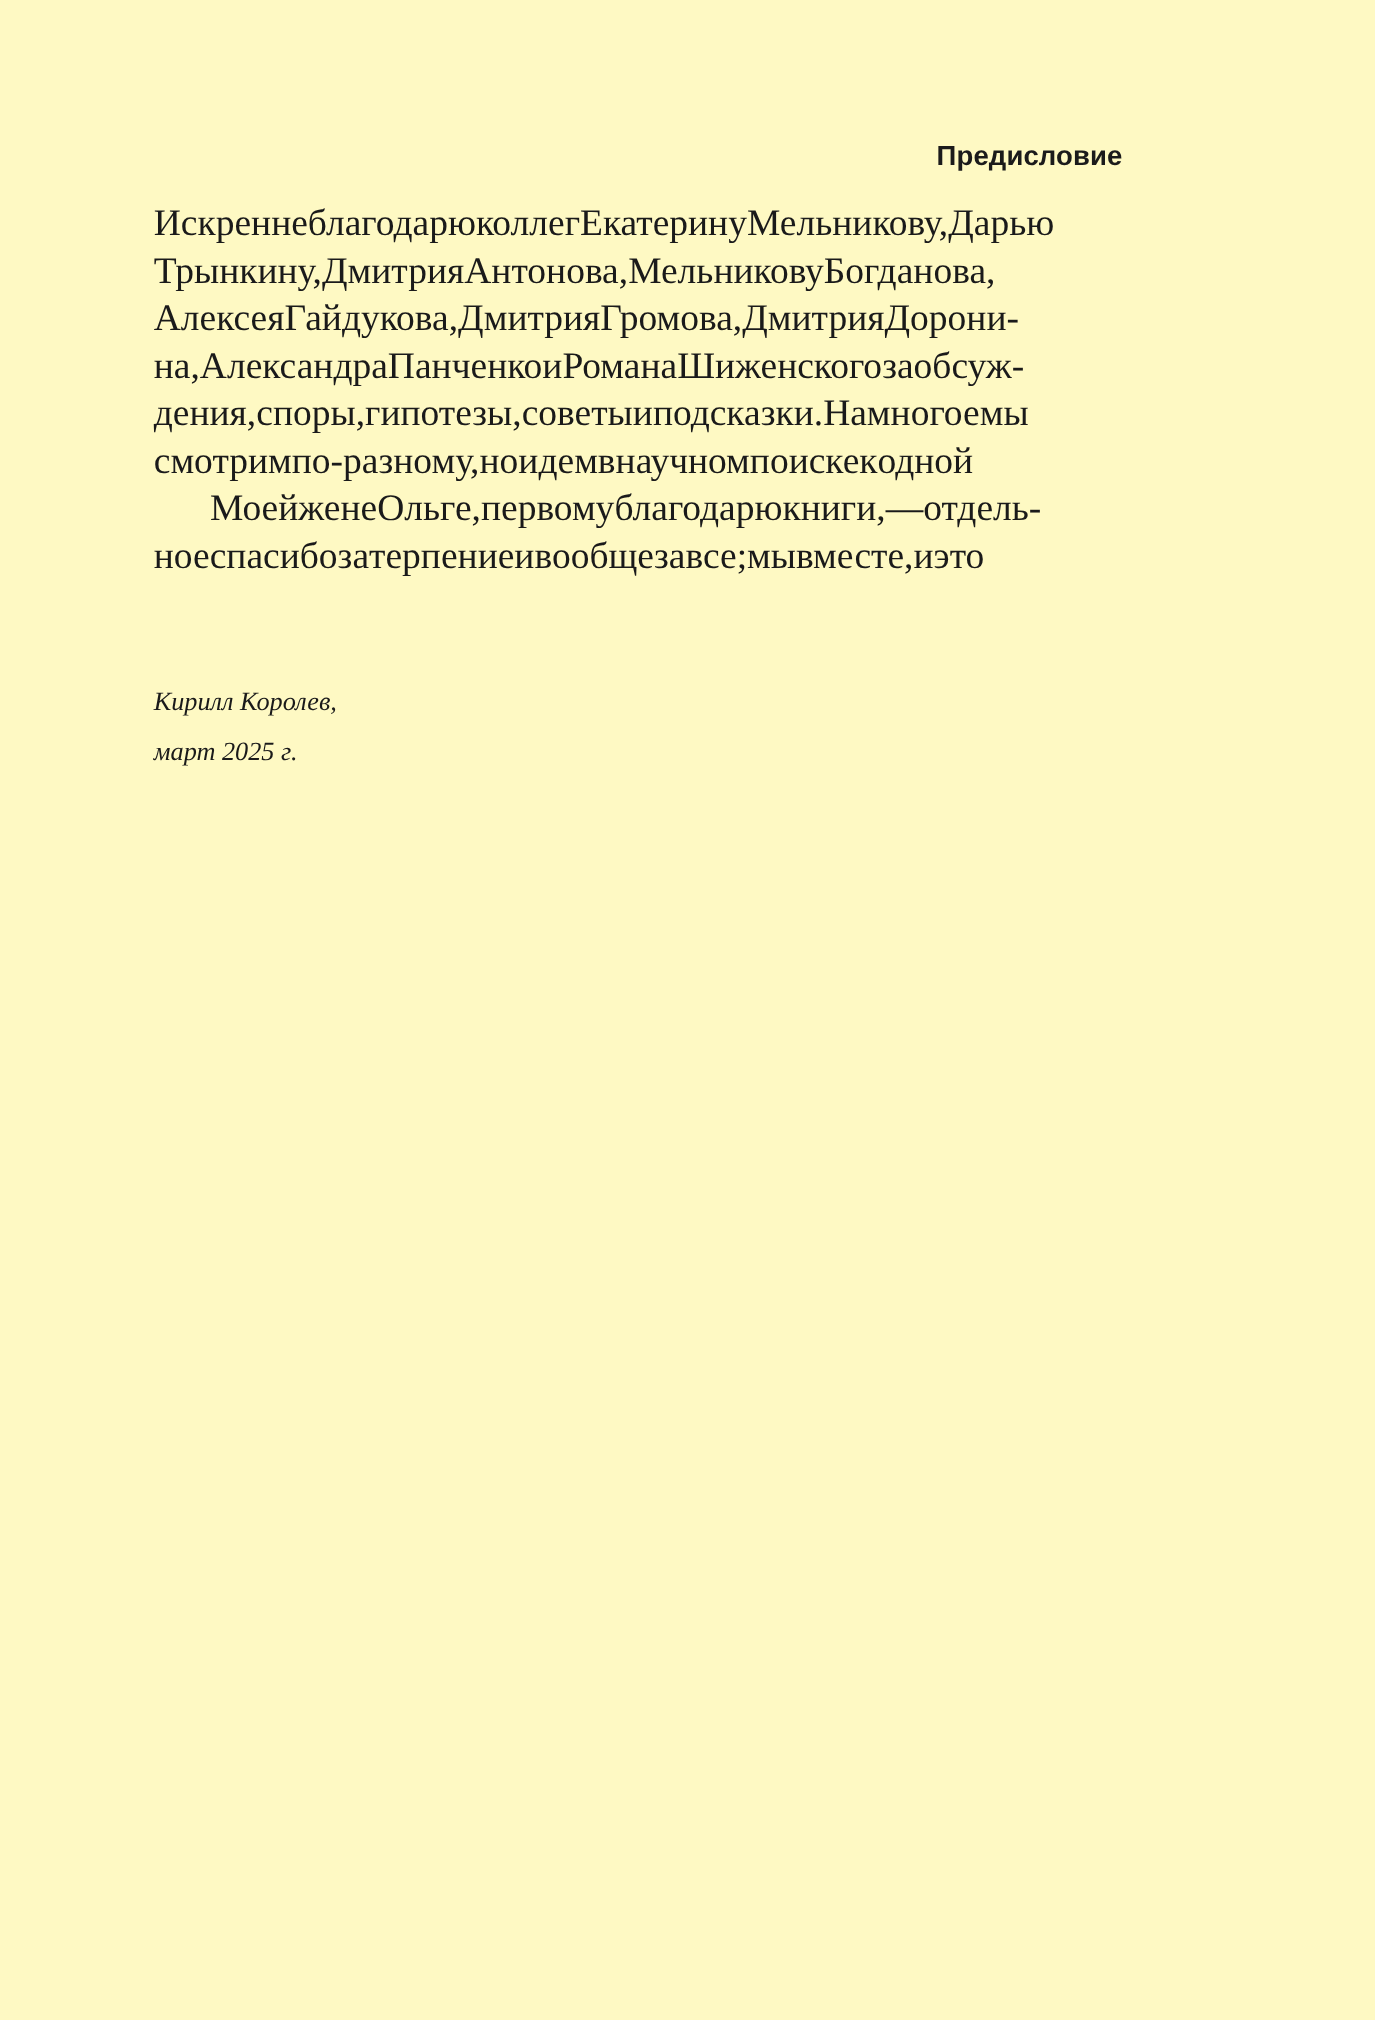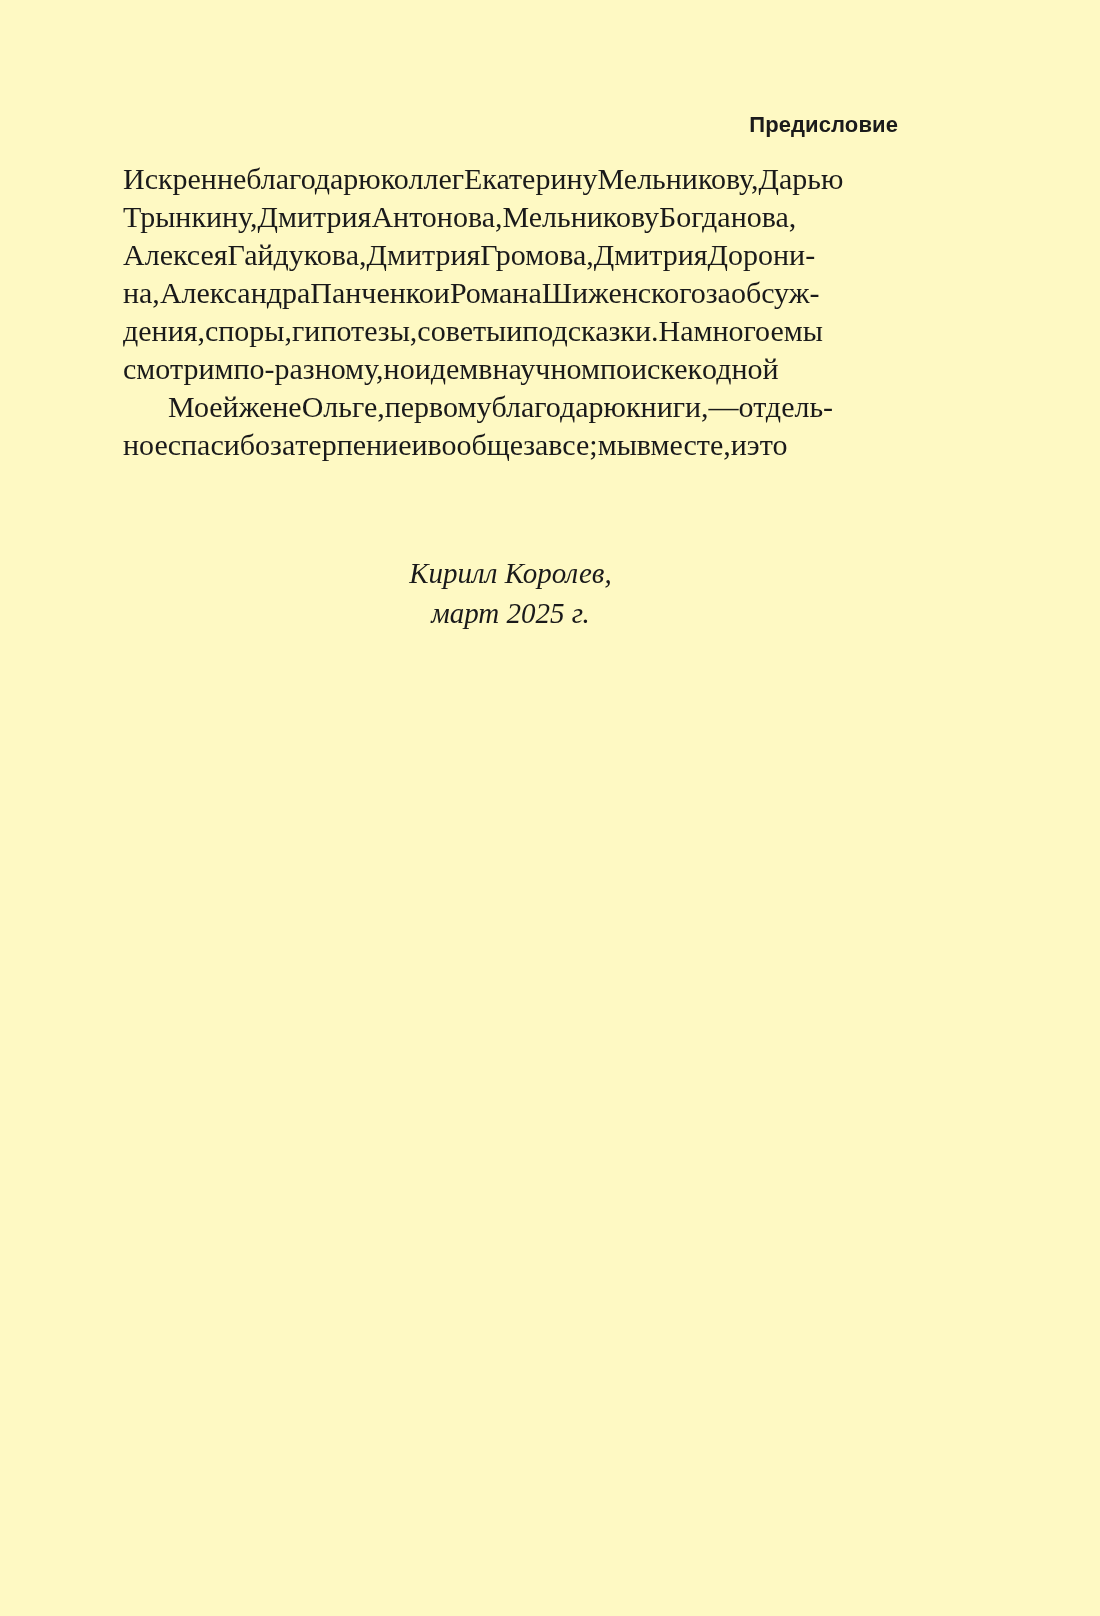--- a/index.html
+++ b/index.html
@@ -71,24 +71,24 @@
   
   .line.indent {
     padding-left: 45px;
   }
 
   
   .signature {
     position: absolute;
     left: 123px;
     width: 775px;
-    top: 553px;
-    text-align: center;
+    top: 541px;
+    text-align: left;
     font-style: italic;
-    font-size: 29px;
+    font-size: 21px;
     line-height: 40px;
   }
 
   .signature .sig-line {
     display: block;
     white-space: pre;
   }
 </style>
 </head>
 <body>

